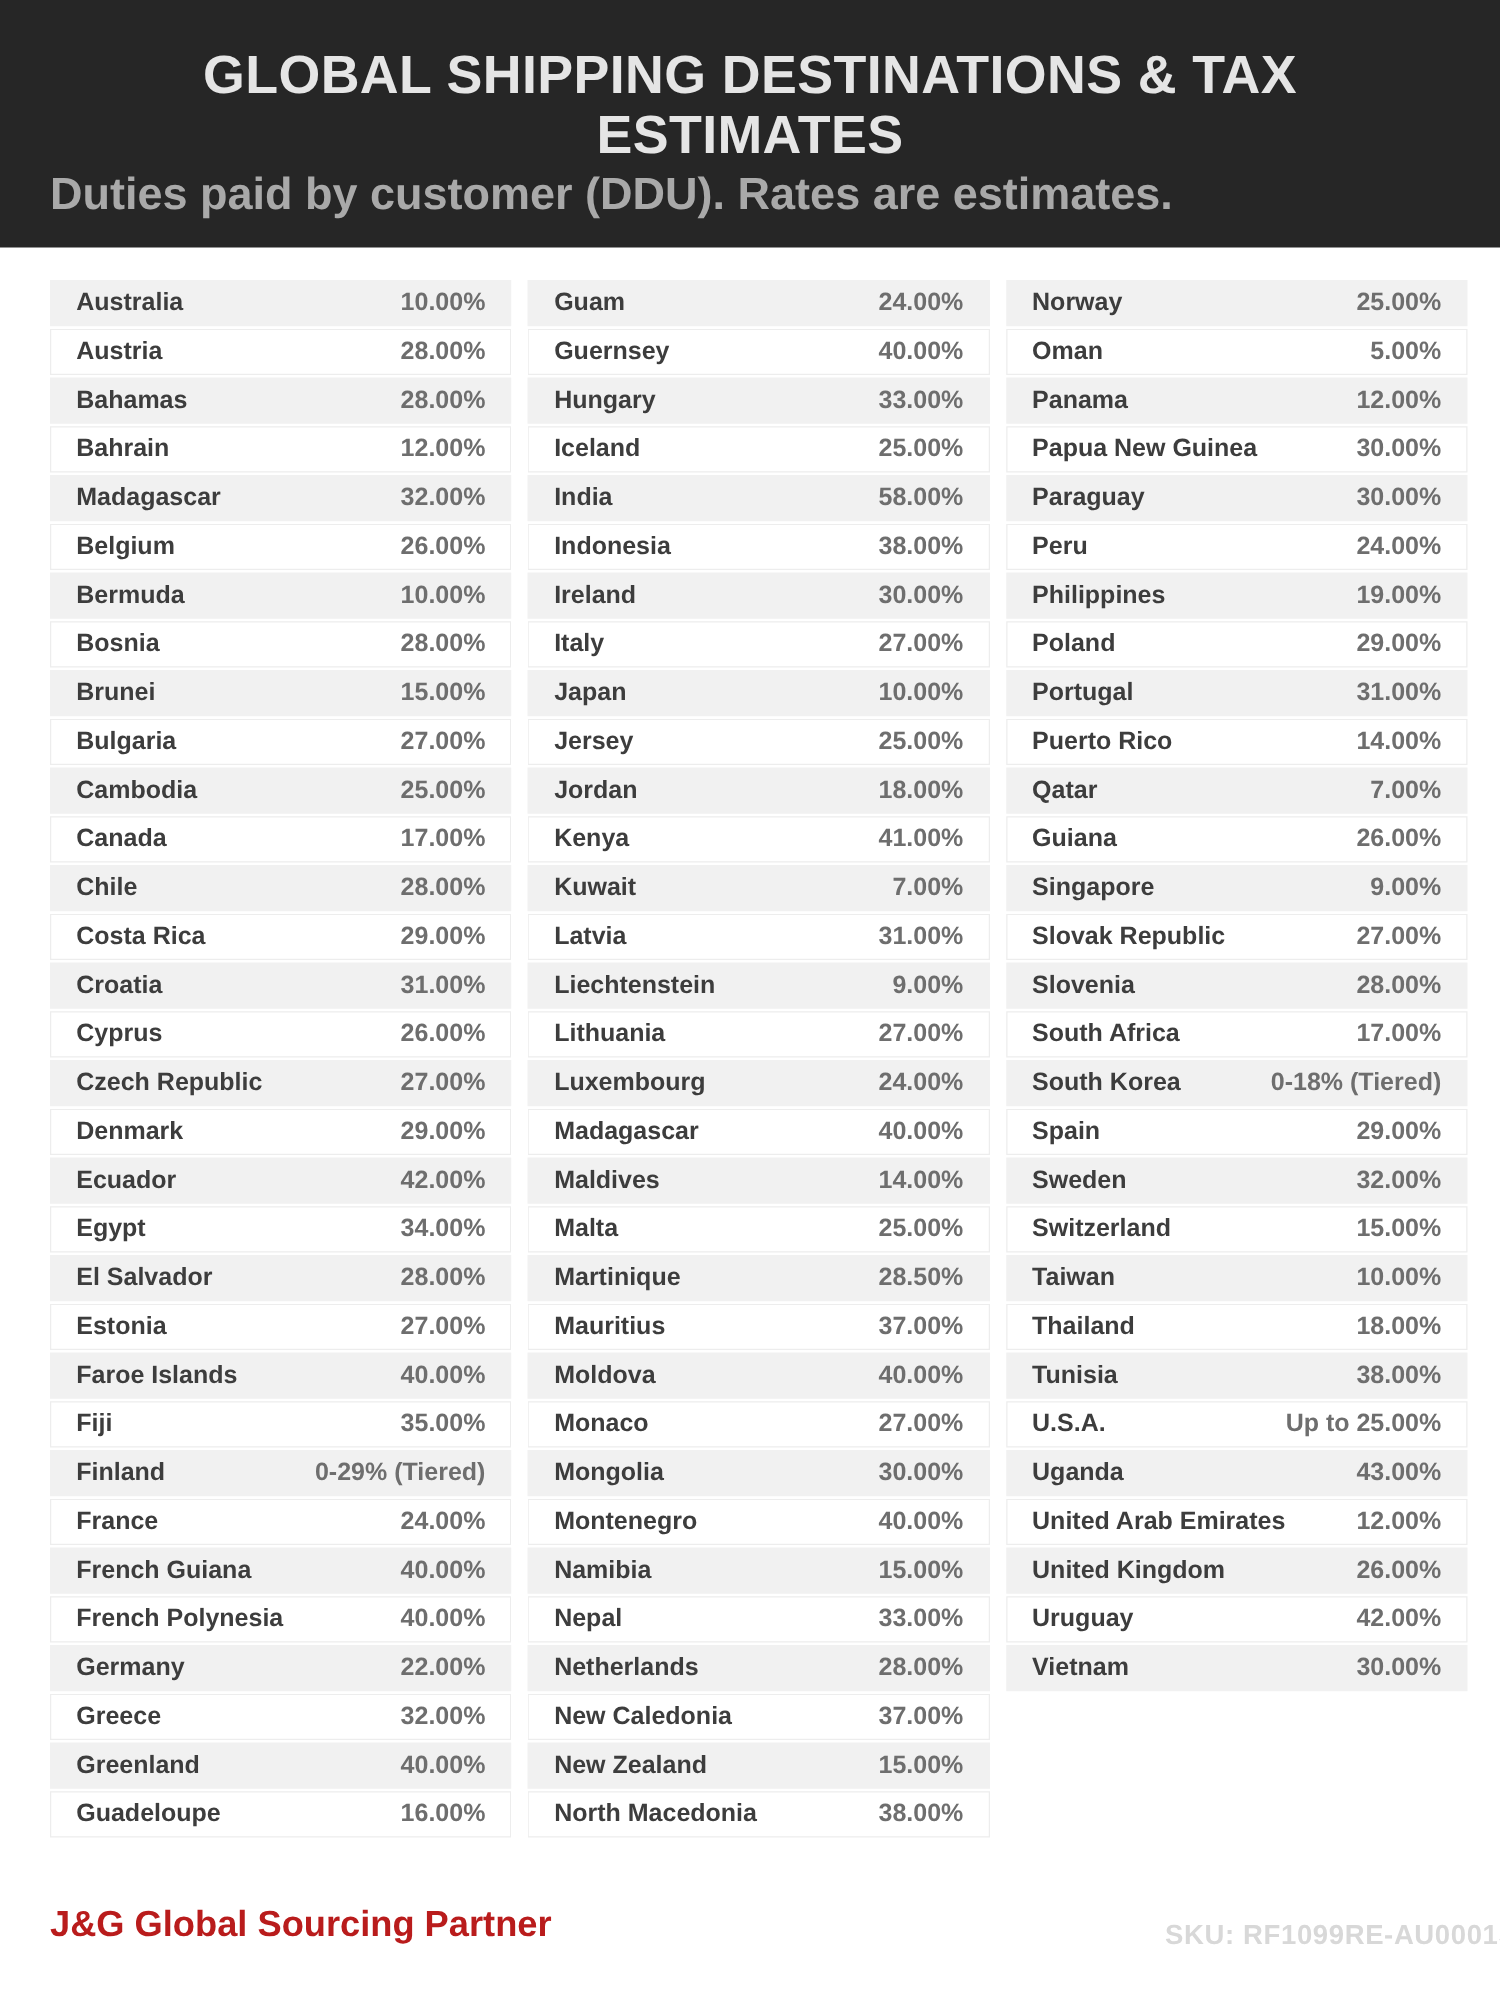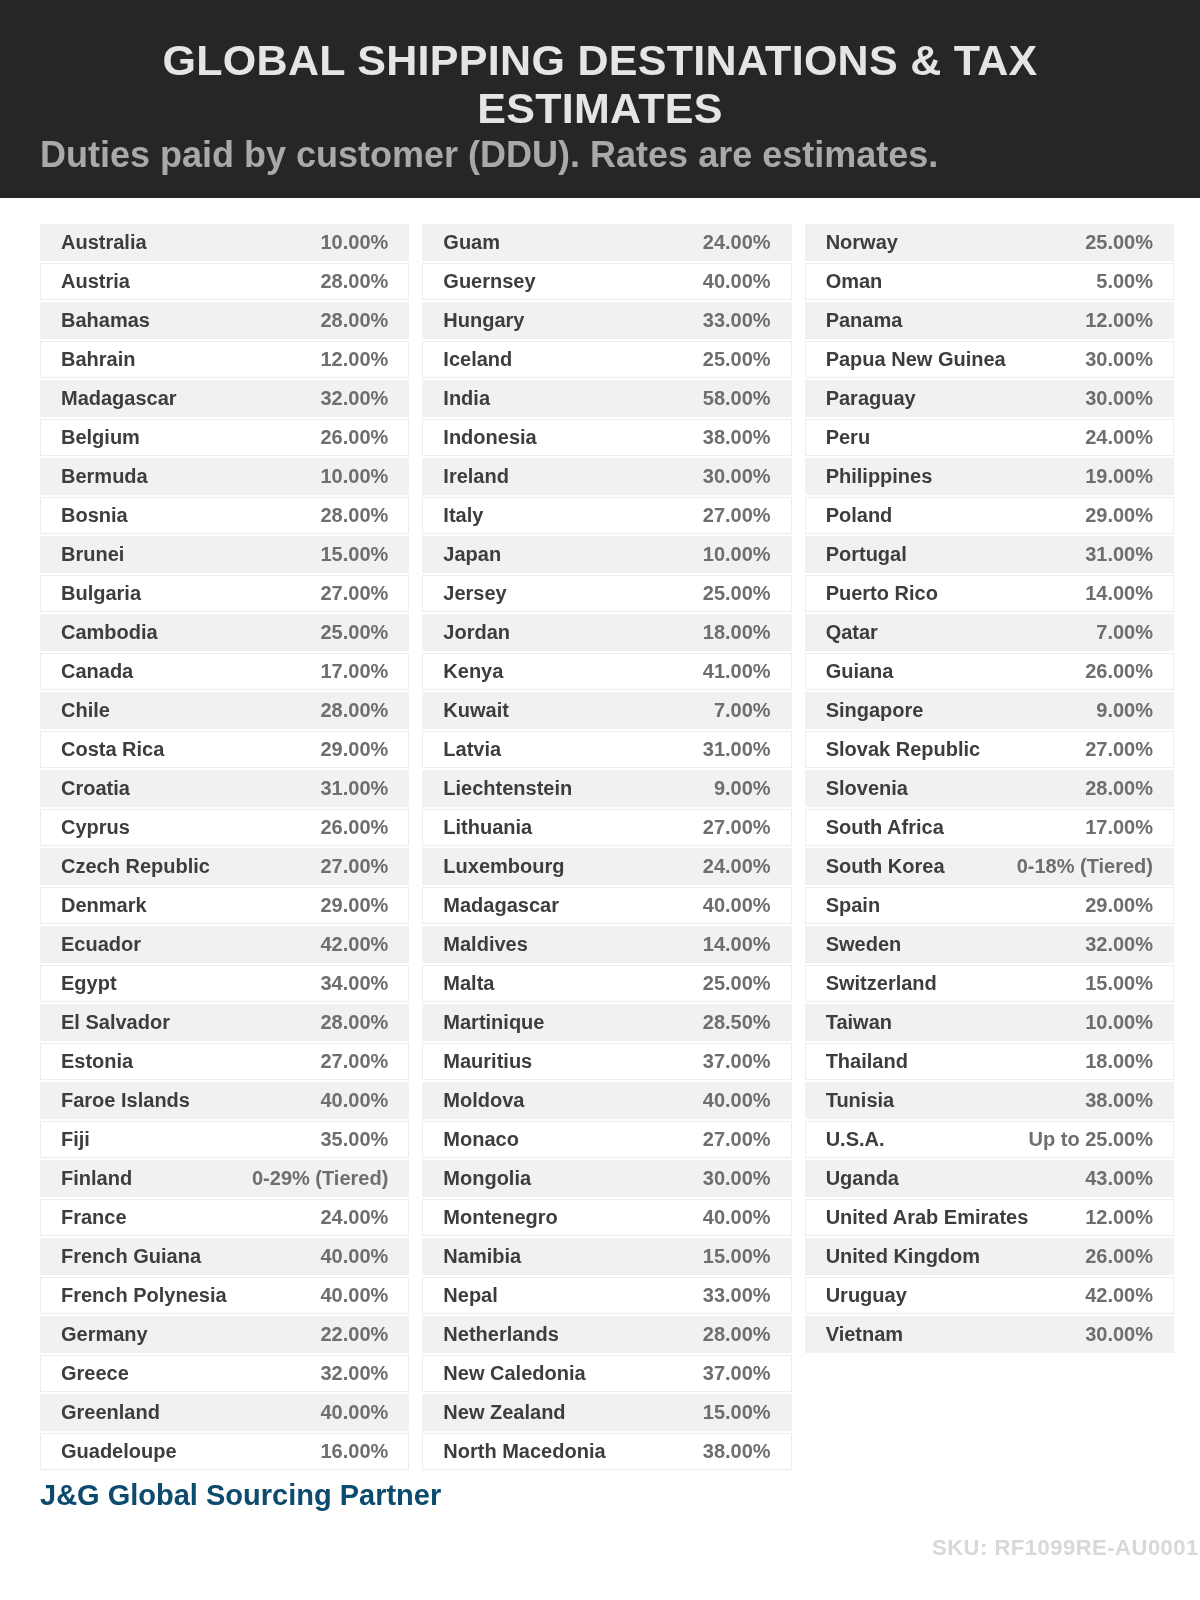--- a/index.html
+++ b/index.html
@@ -54,24 +54,24 @@
     box-sizing:border-box;
   }
   .row:nth-child(odd){background:#f1f1f1;}
   .row:nth-child(even){background:#ffffff;box-shadow:inset 0 0 0 1px #ededed;}
   .country{color:#3d3d3d;white-space:nowrap;}
   .rate{color:#6e6e6e;white-space:nowrap;text-align:right;}
   
   .brand{
     position:absolute;
     left:40px;
-    top:1479px;
+    top:1524px;
     font-size:29px;
     font-weight:700;
-    color:#0c4a6e;
+    color:#b91c1c;
   }
   .sku{
     position:absolute;
     right:-14px;
     top:1535px;
     font-size:22px;
     font-weight:700;
     letter-spacing:.5px;
     color:#d8d8d8;
     white-space:nowrap;

